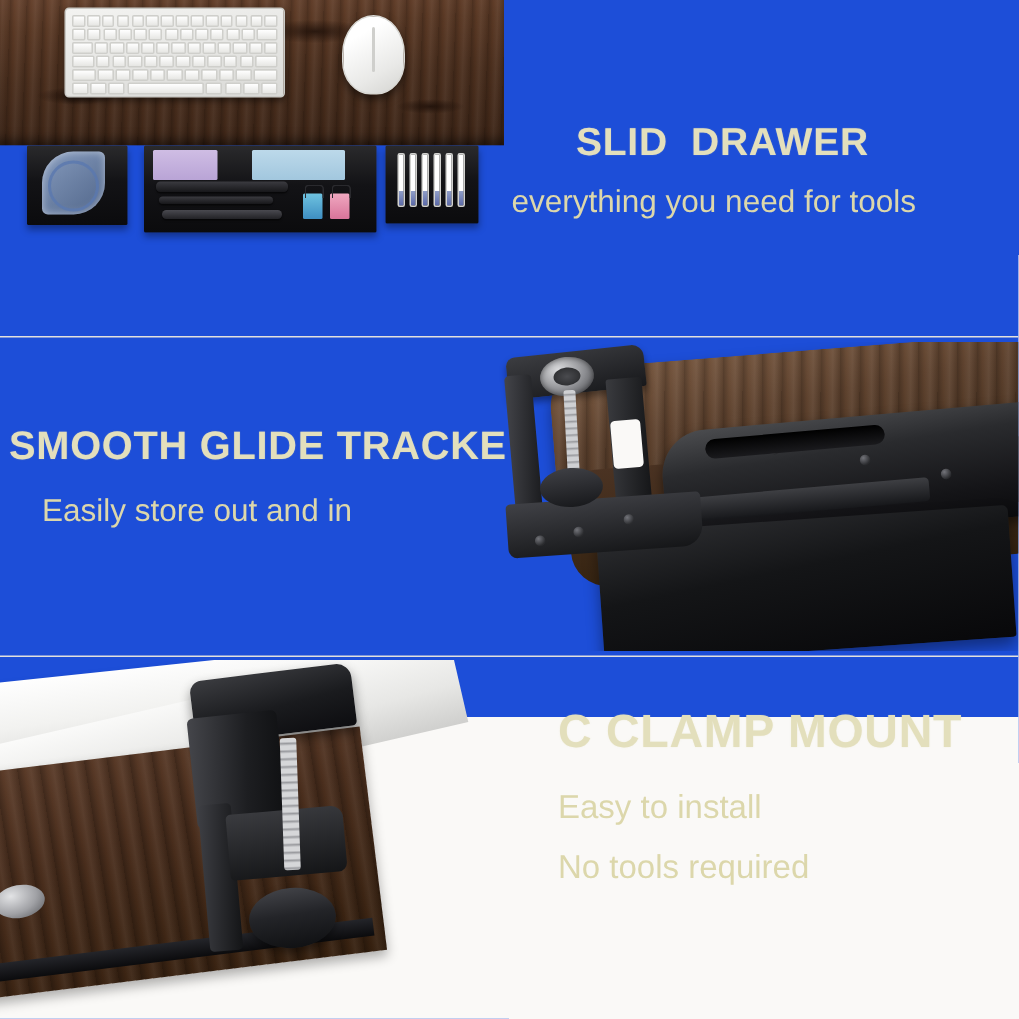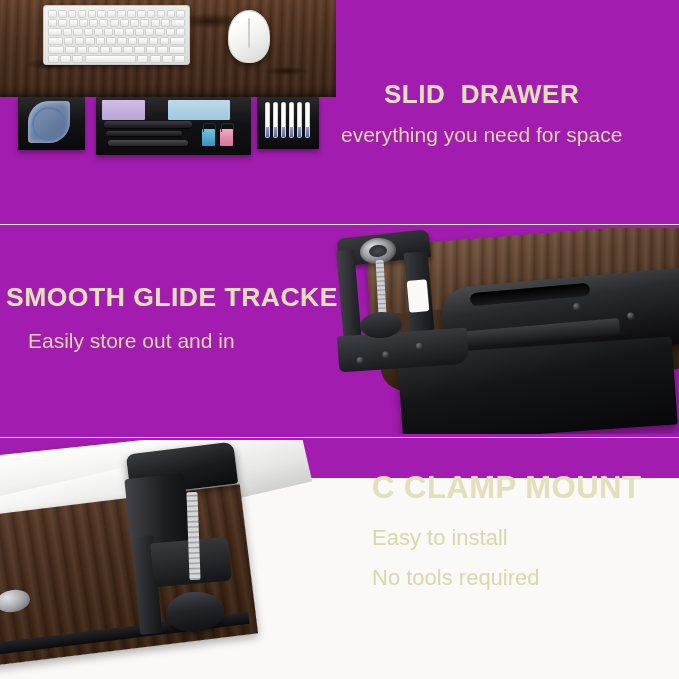--- a/index.html
+++ b/index.html
@@ -5,21 +5,21 @@
   * { margin:0; padding:0; box-sizing:border-box; }
   html, body {
     width:679px; height:679px;
     background:#faf9f7;
     font-family:"Liberation Sans", sans-serif;
     overflow:hidden;
   }
   .infographic {
     position:relative;
     width:679px; height:478px;
-    background:#a21caf;
+    background:#1d4ed8;
   }
 
   
   .panel { position:absolute; overflow:hidden; }
 
   .divider {
     position:absolute; left:0; width:679px; height:1px;
     background:#e3e1de;
   }
   #divider-1 { top:224px; }
@@ -456,21 +456,21 @@
       <div class="marker" style="left:16px;"></div>
       <div class="marker" style="left:24px;"></div>
       <div class="marker" style="left:32px;"></div>
       <div class="marker" style="left:40px;"></div>
       <div class="marker" style="left:48px;"></div>
     </div>
   </div>
 
   <div id="text-block-1">
     <div class="heading">SLID  DRAWER</div>
-    <div class="bodyline">everything you need for space</div>
+    <div class="bodyline">everything you need for tools</div>
   </div>
 
   <div class="divider" id="divider-1"></div>
 
   <div class="panel" id="photo-glide-track">
     <div class="track-desktop"></div>
     <div class="track-desktop-under"></div>
 
     <div class="rail-plate">
       <div class="screw-dot" style="left:72px;top:14px;"></div>

